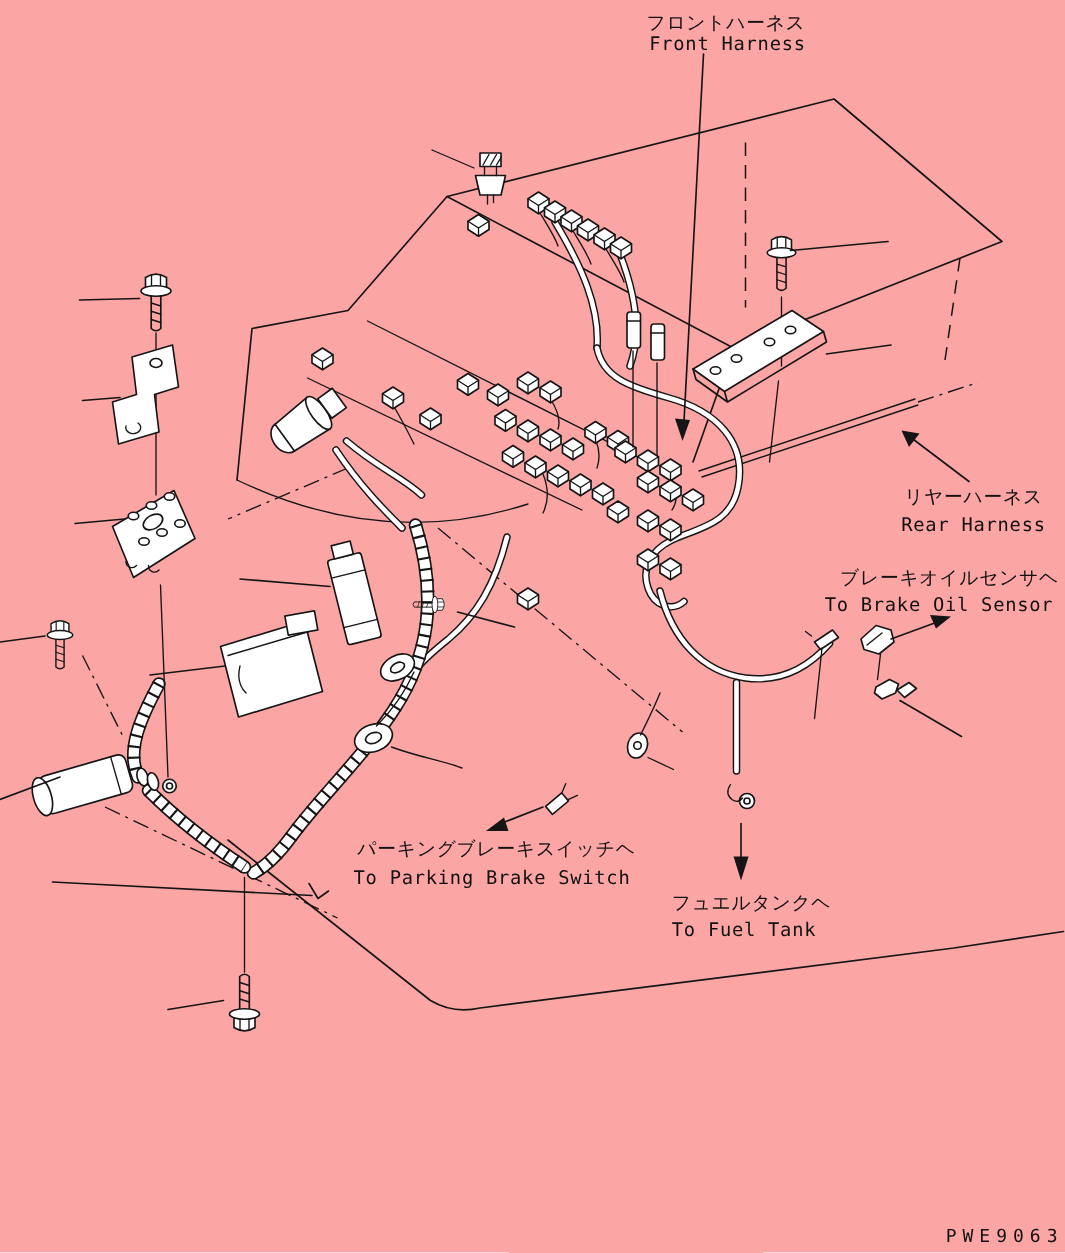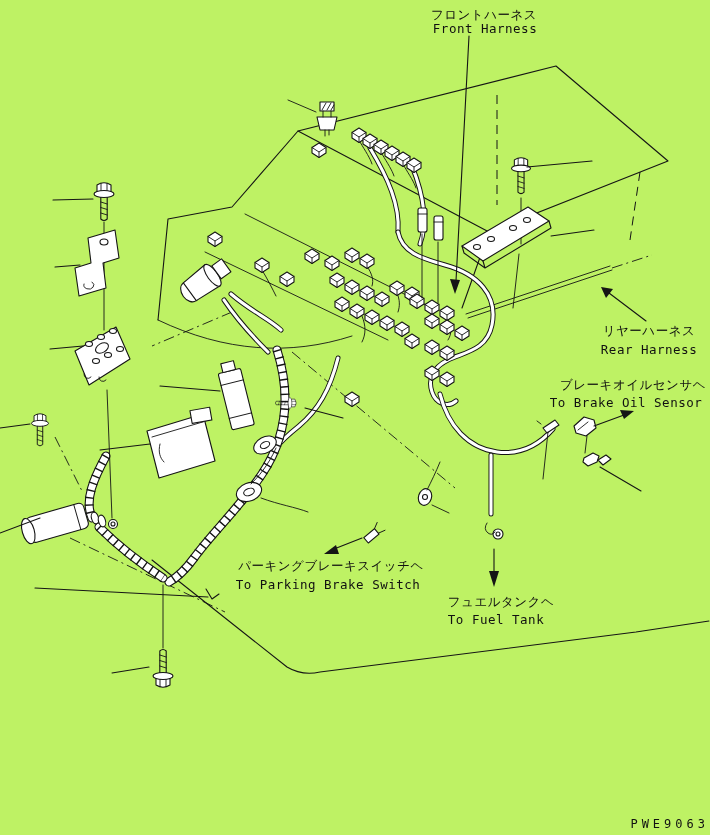--- a/index.html
+++ b/index.html
@@ -1,16 +1,16 @@
 <!DOCTYPE html>
 <html><head>
 <meta charset="utf-8">
 <style>
   html,body{margin:0;padding:0;background:#fff;}
-  .page{position:relative;width:710px;height:835px;background:#bef264;overflow:hidden;
+  .page{position:relative;width:710px;height:835px;background:#fca5a5;overflow:hidden;
         font-family:"DejaVu Sans Mono","DejaVu Sans",monospace;}
   svg{display:block}
   svg text{fill:#111;}
   .jp{font-size:12.5px;letter-spacing:.5px;}
   .en{font-size:12.5px;letter-spacing:.5px;}
   .code{font-size:12px;letter-spacing:4px;}
   .ln{stroke:#151515;stroke-width:1.1;fill:none;stroke-linecap:round;stroke-linejoin:round;}
   .thin{stroke:#151515;stroke-width:.9;fill:none;stroke-linecap:round;}
   .dd{stroke:#151515;stroke-width:.9;fill:none;stroke-dasharray:11 4 2 4;}
   .dash{stroke:#151515;stroke-width:1;fill:none;stroke-dasharray:9 6;}

